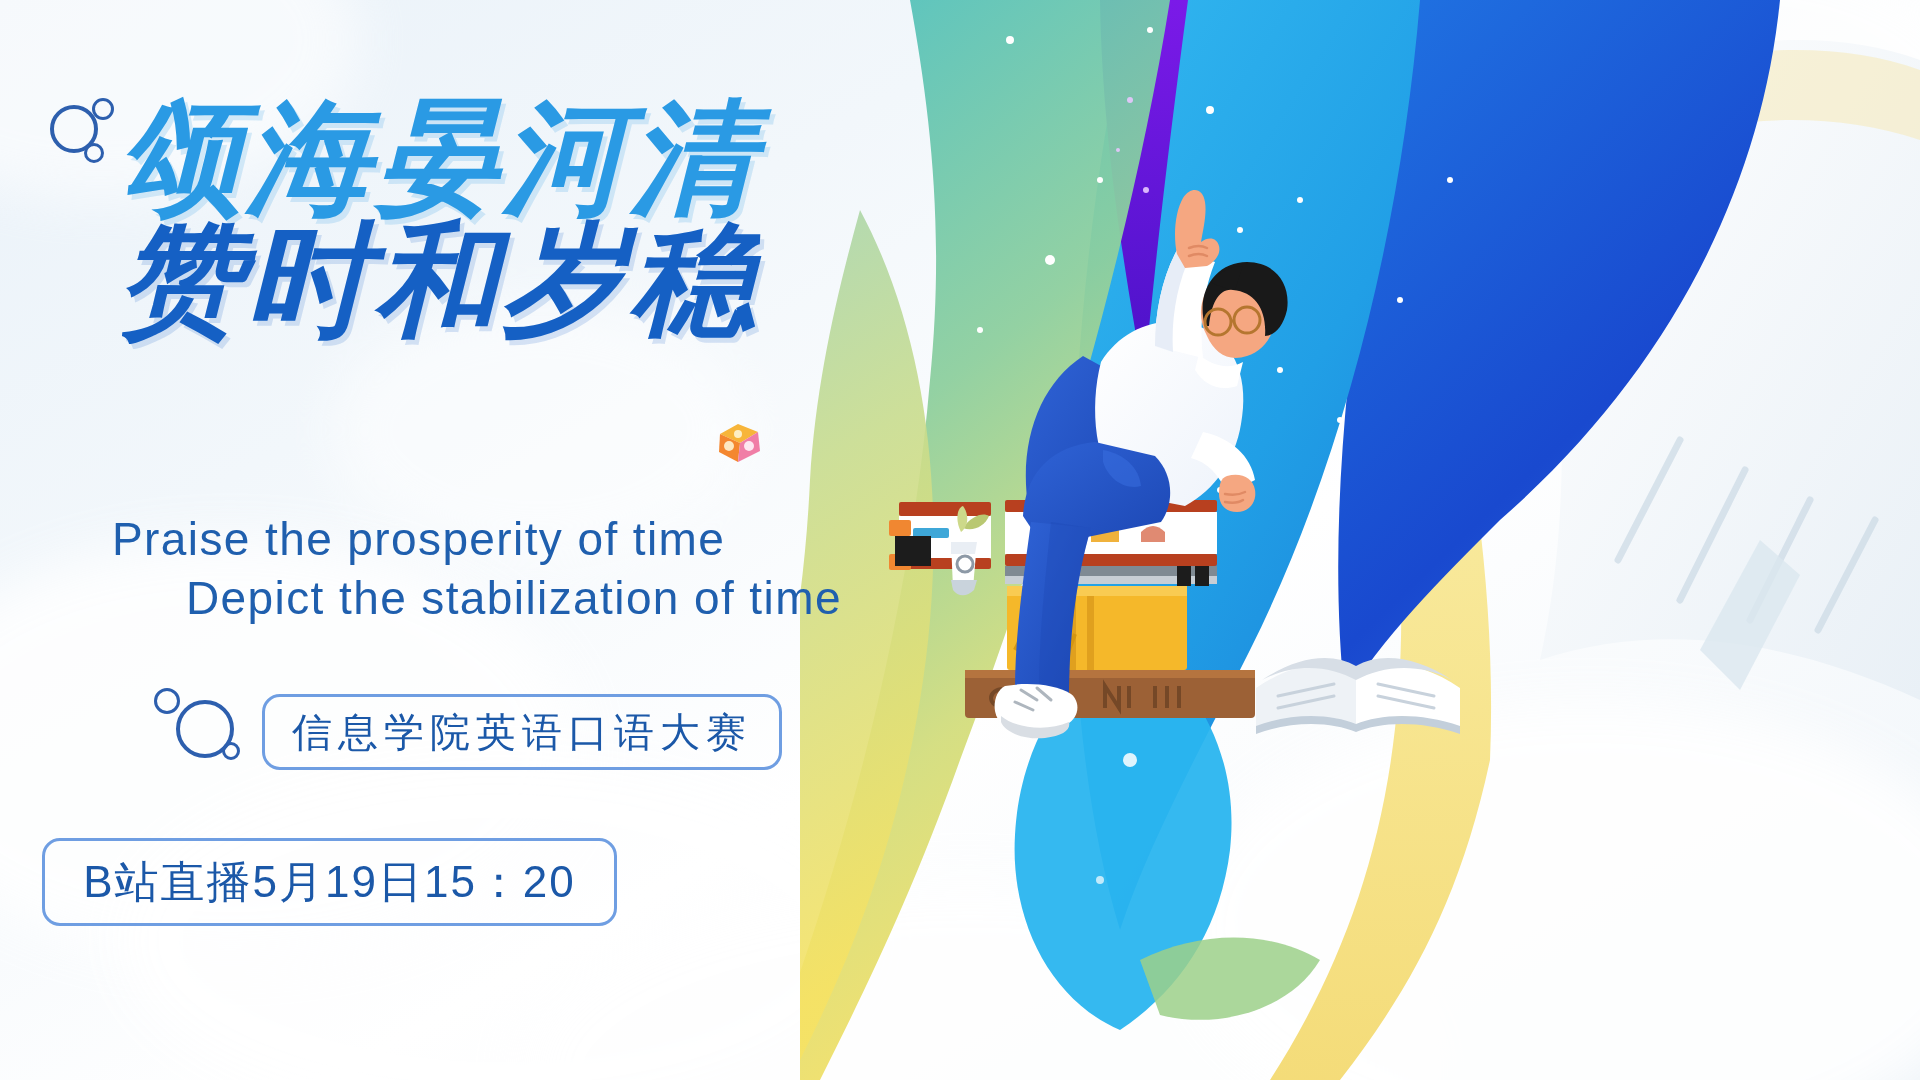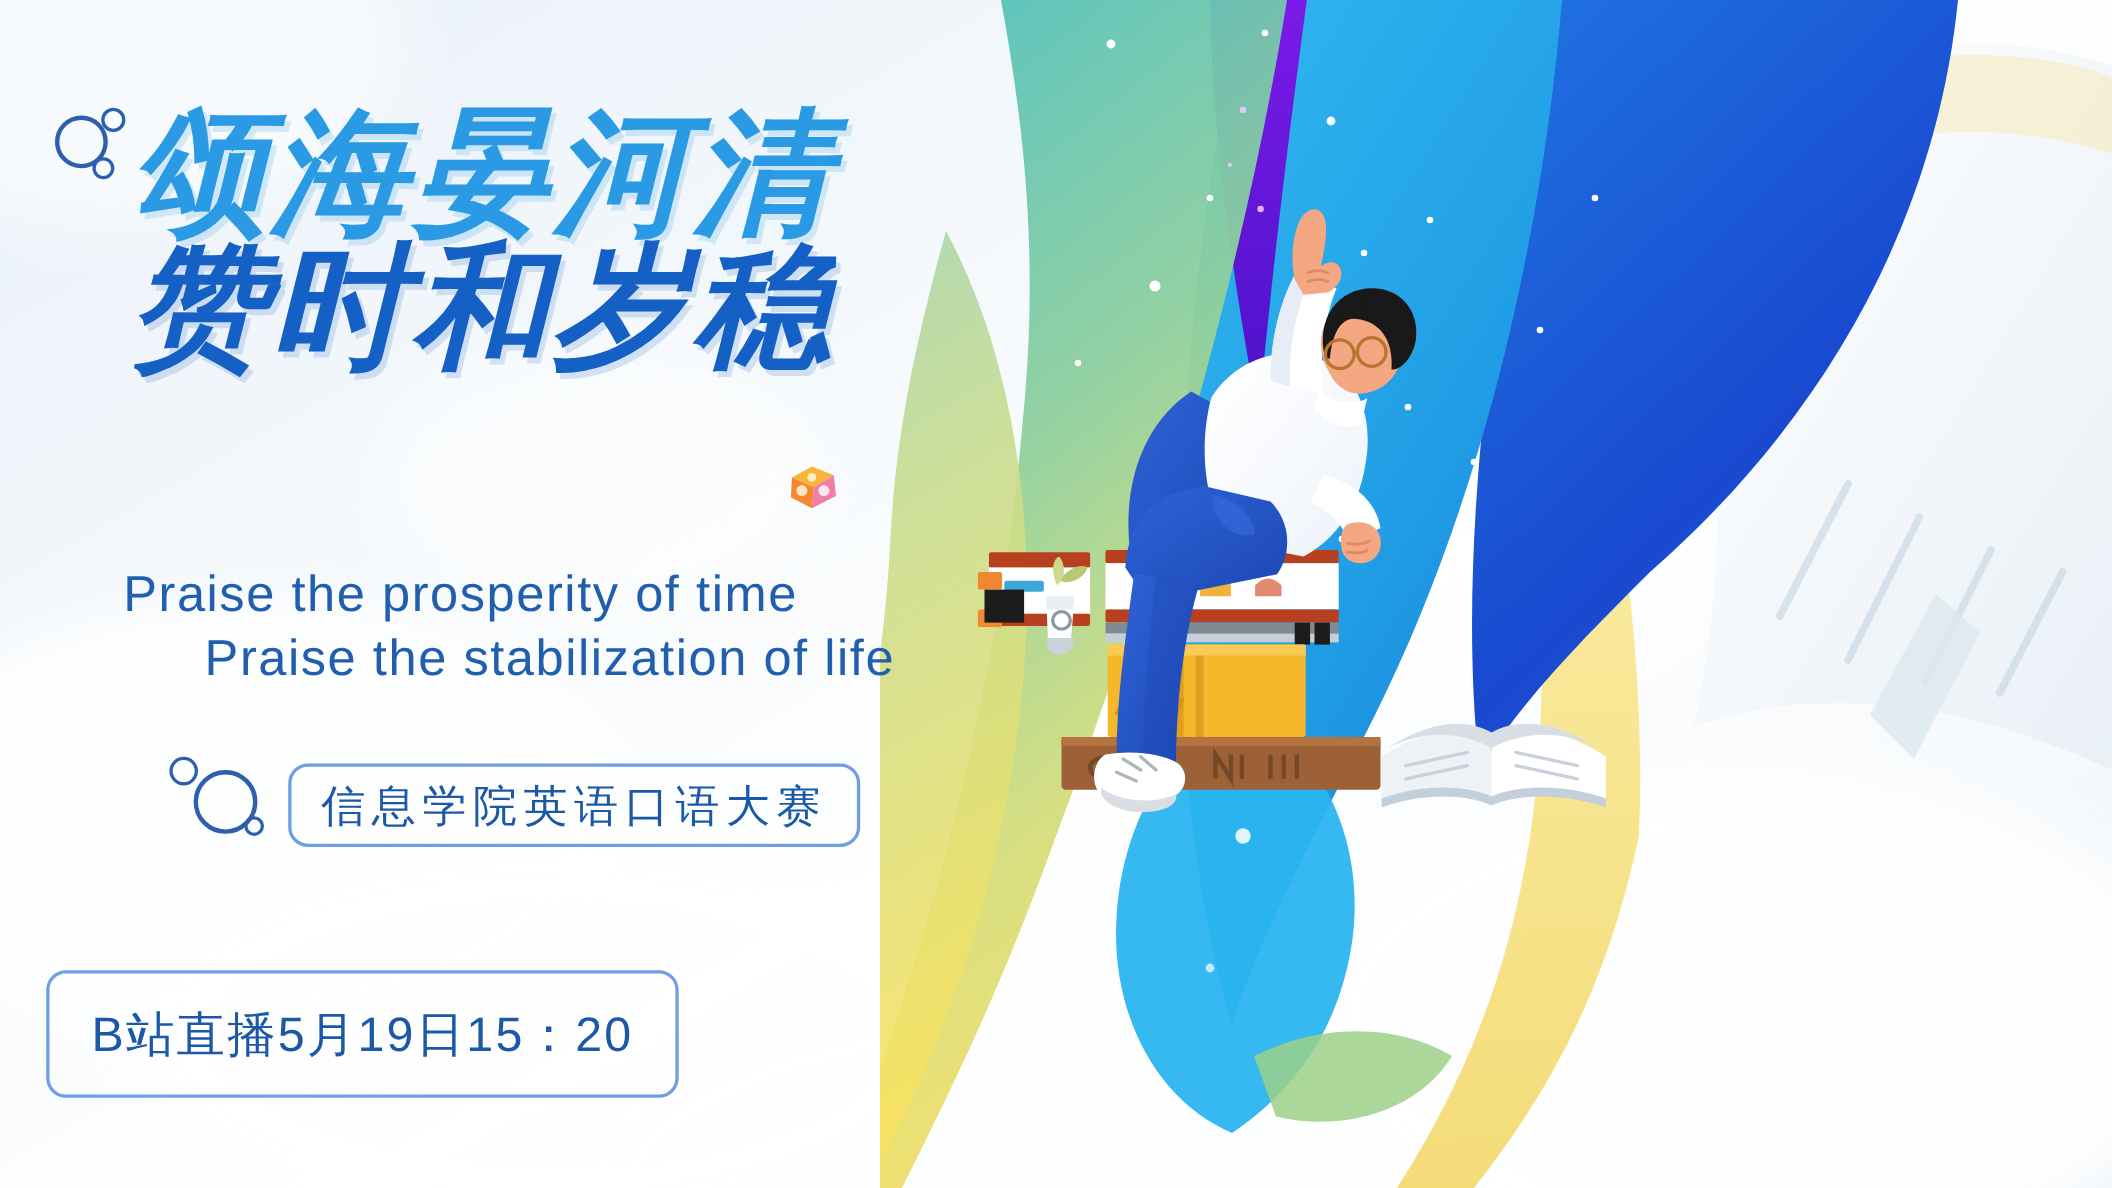--- a/index.html
+++ b/index.html
@@ -62,22 +62,22 @@
     display:flex; align-items:center; justify-content:center;
     color:#1b58a8;
     background:rgba(255,255,255,.18);
     white-space:nowrap;
   }
   .pill-contest{
     left:262px; top:694px; width:520px; height:76px;
     font-size:40px; letter-spacing:6px;
   }
   .pill-live{
-    left:42px; top:838px; width:575px; height:116px;
-    font-size:44px; letter-spacing:2px;margin-top:44px;
+    left:42px; top:838px; width:575px; height:88px;
+    font-size:44px; letter-spacing:2px;
   }
 
   
   .bub{ position:absolute; border:4px solid #2d5fae; border-radius:50%; }
   .b1{ left:50px;  top:105px; width:48px; height:48px; }
   .b2{ left:92px;  top:98px;  width:22px; height:22px; border-width:3px; }
   .b3{ left:176px; top:700px; width:58px; height:58px; }
   .b4{ left:154px; top:688px; width:26px; height:26px; border-width:3px;}
   .b5{ left:222px; top:742px; width:18px; height:18px; border-width:3px;}
   .b6{ left:84px;  top:143px; width:20px; height:20px; border-width:3px;}
@@ -322,21 +322,21 @@
     </svg>
   </div>
 
   <div class="headline">
     <span class="hl-line hl2">颂海晏河清</span>
     <span class="hl-line hl1">赞时和岁稳</span>
   </div>
 
   <div class="eng">
     <span class="l1">Praise the prosperity of time</span>
-    <span class="l2">Praise the stabilization of life</span>
+    <span class="l2">Depict the stabilization of time</span>
   </div>
 
   <div class="pill pill-contest">信息学院英语口语大赛</div>
   <div class="pill pill-live">B站直播5月19日15：20</div>
 
   <div class="bub b1"></div>
   <div class="bub b2"></div>
   <div class="bub b6"></div>
   <div class="bub b3"></div>
   <div class="bub b4"></div>

